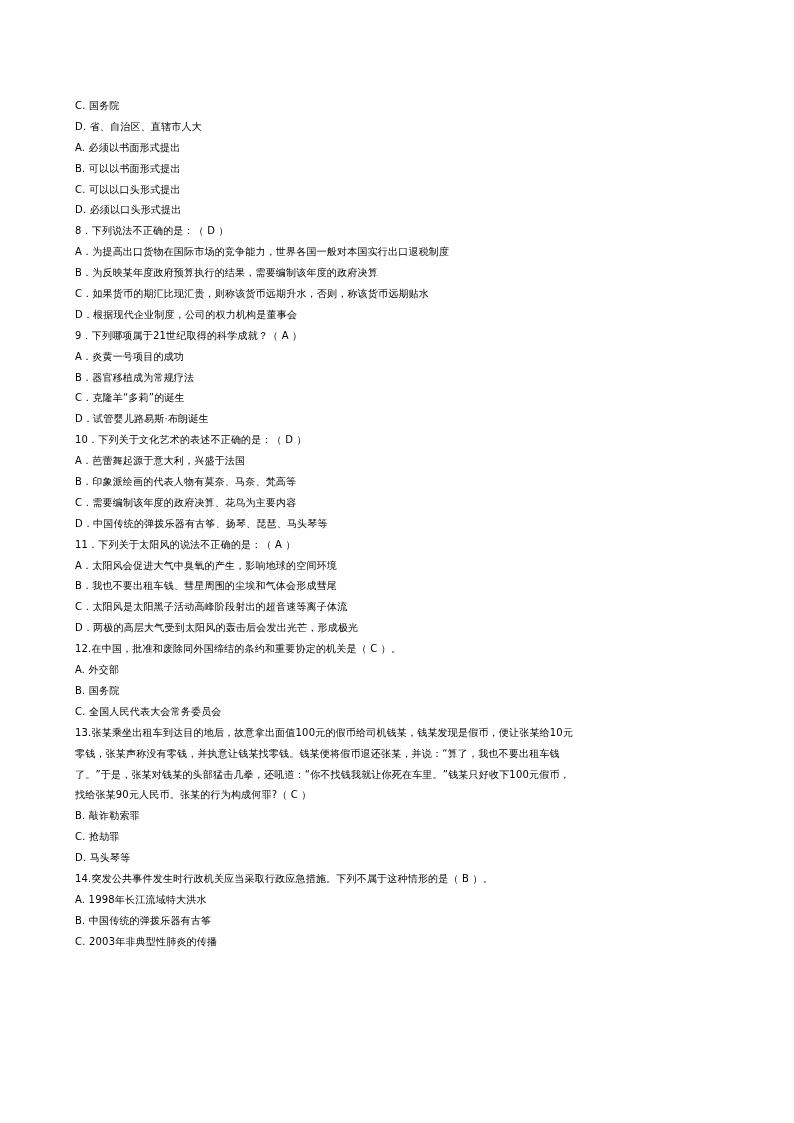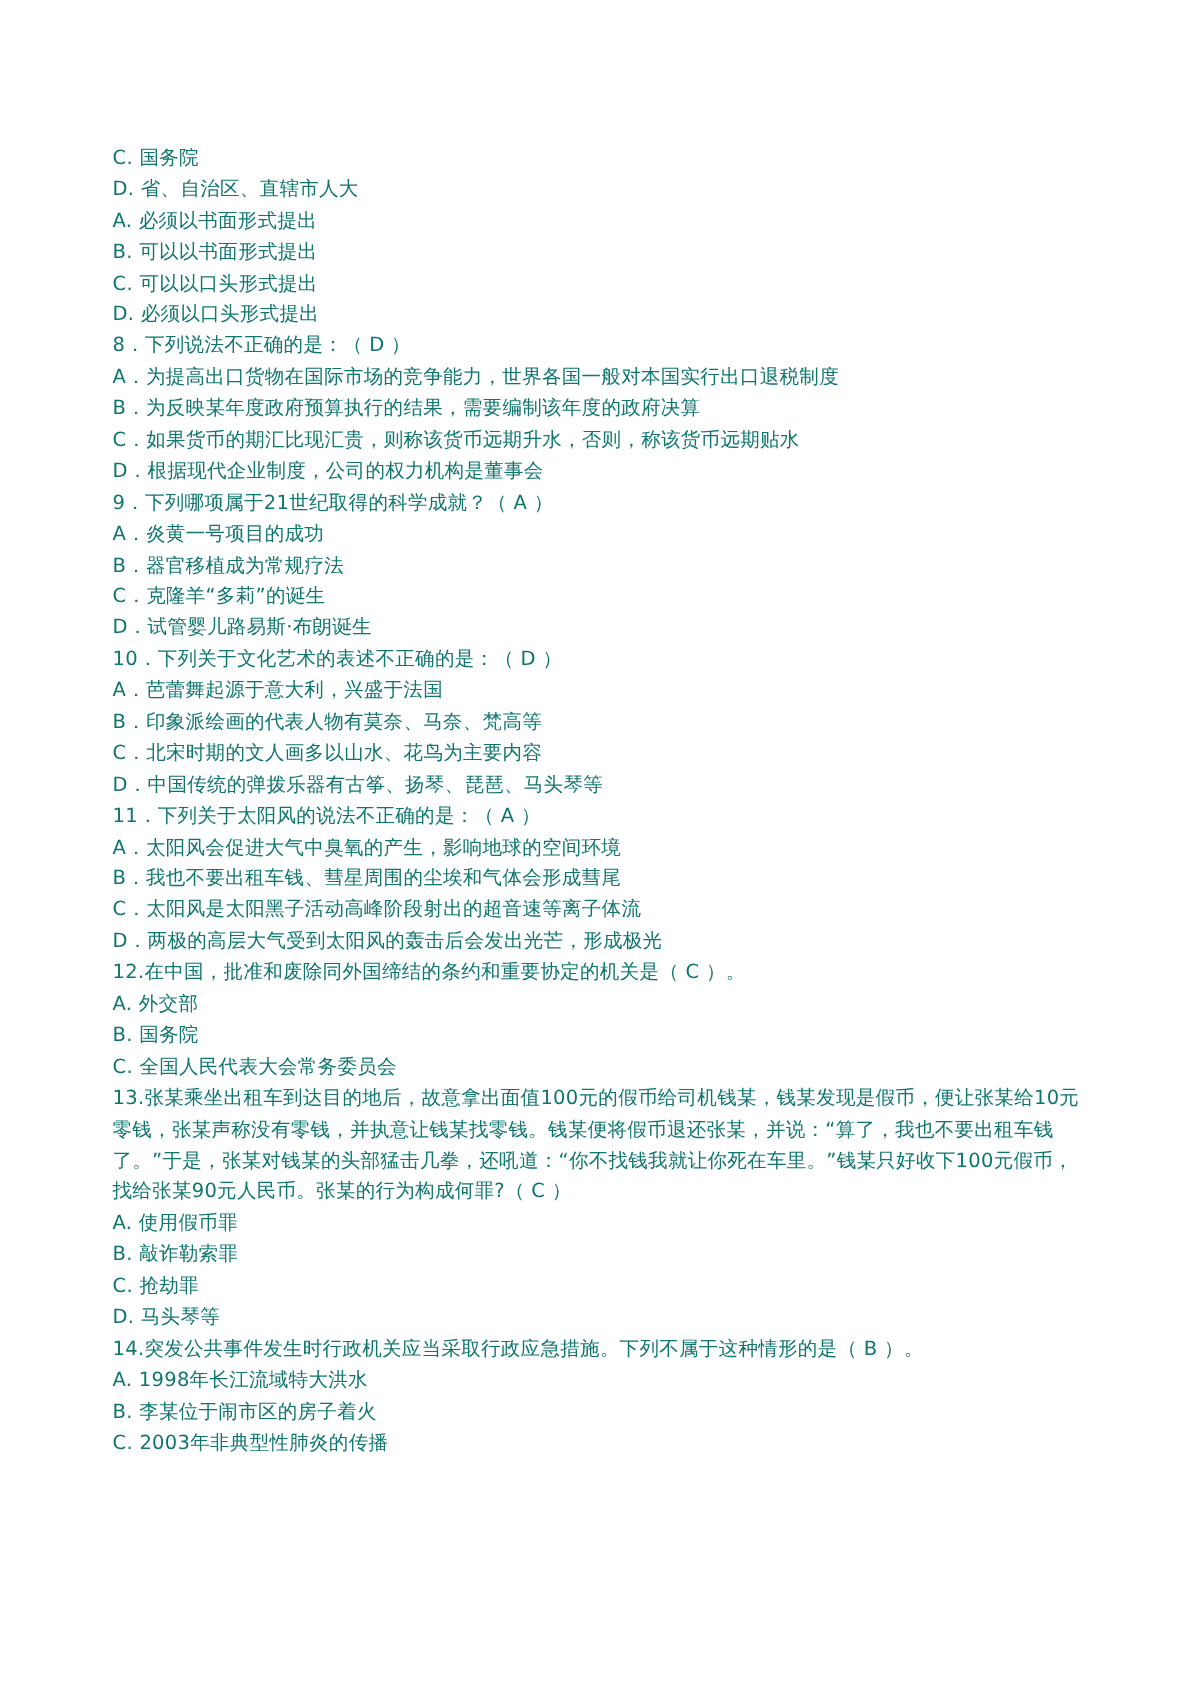--- a/index.html
+++ b/index.html
@@ -1,20 +1,20 @@
 <!DOCTYPE html>
 <html><head>
   <meta charset="utf-8">
   <style>
     html, body { margin: 0; padding: 0; background: #ffffff; }
     body { width: 794px; height: 1123px; position: relative; overflow: hidden; }
     .page {
       position: absolute; left: 75px; top: 96px; width: 700px;
       font-family: "DejaVu Sans", "Liberation Sans", sans-serif;
-      font-size: 13px; color: #0f766e;
+      font-size: 10px; color: #000000;
     }
     .line { height: 20.9px; line-height: 20.9px; white-space: nowrap; letter-spacing: 0.2px; }
   </style>
 </head>
 <body>
 
 <div class="page">
   <div class="line">C. 国务院</div>
   <div class="line">D. 省、自治区、直辖市人大</div>
 
@@ -31,40 +31,39 @@
 
   <div class="line">9．下列哪项属于21世纪取得的科学成就？（    A  ）</div>
   <div class="line">A．炎黄一号项目的成功</div>
   <div class="line">B．器官移植成为常规疗法</div>
   <div class="line">C．克隆羊“多莉”的诞生</div>
   <div class="line">D．试管婴儿路易斯·布朗诞生</div>
 
   <div class="line">10．下列关于文化艺术的表述不正确的是：（    D  ）</div>
   <div class="line">A．芭蕾舞起源于意大利，兴盛于法国</div>
   <div class="line">B．印象派绘画的代表人物有莫奈、马奈、梵高等</div>
-  <div class="line">C．北宋时期的文人画多以山水、花鸟为主要内容</div>
+  <div class="line">C．需要编制该年度的政府决算、花鸟为主要内容</div>
   <div class="line">D．中国传统的弹拨乐器有古筝、扬琴、琵琶、马头琴等</div>
 
   <div class="line">11．下列关于太阳风的说法不正确的是：（    A  ）</div>
   <div class="line">A．太阳风会促进大气中臭氧的产生，影响地球的空间环境</div>
   <div class="line">B．我也不要出租车钱、彗星周围的尘埃和气体会形成彗尾</div>
   <div class="line">C．太阳风是太阳黑子活动高峰阶段射出的超音速等离子体流</div>
   <div class="line">D．两极的高层大气受到太阳风的轰击后会发出光芒，形成极光</div>
 
   <div class="line">12.在中国，批准和废除同外国缔结的条约和重要协定的机关是（    C  ）。</div>
   <div class="line">A. 外交部</div>
   <div class="line">B. 国务院</div>
   <div class="line">C. 全国人民代表大会常务委员会</div>
 
   <div class="line">13.张某乘坐出租车到达目的地后，故意拿出面值100元的假币给司机钱某，钱某发现是假币，便让张某给10元</div>
   <div class="line">零钱，张某声称没有零钱，并执意让钱某找零钱。钱某便将假币退还张某，并说：“算了，我也不要出租车钱</div>
   <div class="line">了。”于是，张某对钱某的头部猛击几拳，还吼道：“你不找钱我就让你死在车里。”钱某只好收下100元假币，</div>
   <div class="line">找给张某90元人民币。张某的行为构成何罪?（   C  ）</div>
-  <div class="line">A. 使用假币罪</div>
   <div class="line">B. 敲诈勒索罪</div>
   <div class="line">C. 抢劫罪</div>
   <div class="line">D. 马头琴等</div>
 
   <div class="line">14.突发公共事件发生时行政机关应当采取行政应急措施。下列不属于这种情形的是（    B  ）。</div>
   <div class="line">A. 1998年长江流域特大洪水</div>
-  <div class="line">B. 李某位于闹市区的房子着火</div>
+  <div class="line">B. 中国传统的弹拨乐器有古筝</div>
   <div class="line">C. 2003年非典型性肺炎的传播</div>
 </div>
 
 </body></html>

